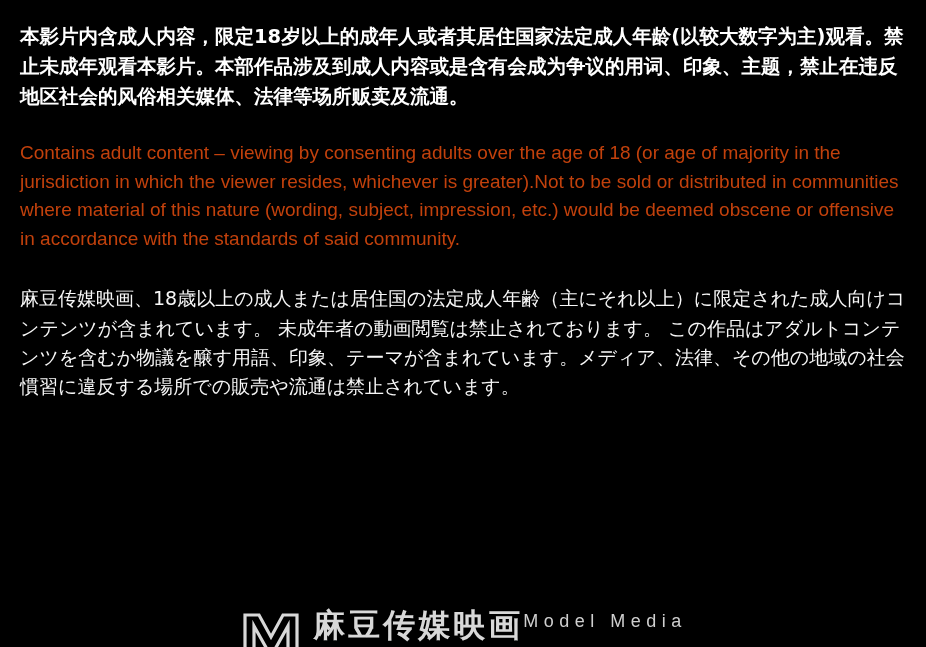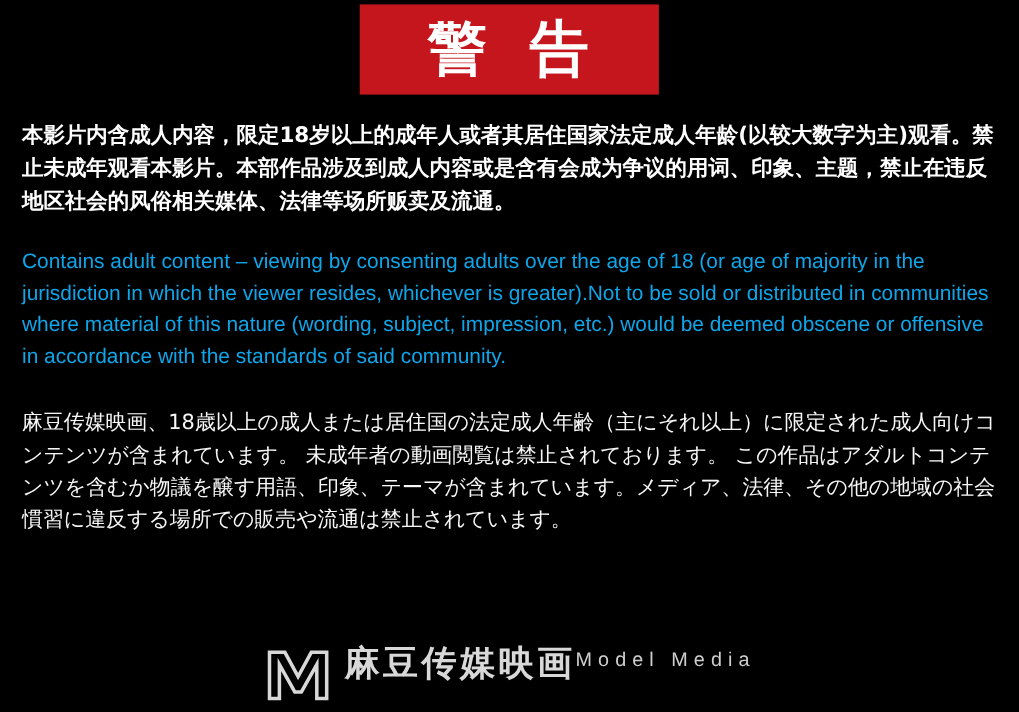--- a/index.html
+++ b/index.html
@@ -64,21 +64,21 @@
     line-height: 1.55;
     margin-top: 22px;
     letter-spacing: 0px;
   }
   .para-en {
     font-family: "Liberation Sans", sans-serif;
     font-size: 19px;
     font-weight: normal;
     line-height: 1.52;
     margin-top: 26px;
-    color: #0ea5e9;
+    color: #c2410c;
   }
   .para-jp {
     font-family: "DejaVu Sans", "Liberation Sans", sans-serif;
     font-size: 19px;
     font-weight: normal;
     line-height: 1.55;
     margin-top: 30px;
     color: #f7f7f7;
   }
 
@@ -122,25 +122,20 @@
     line-height: 1.2;
     margin-top: 2px;
     text-align: center;
   }
 </style>
 </head>
 <body>
 
 <div class="page">
 
-  <div class="banner-wrap">
-    <div class="banner">
-      <span class="banner-text">警 告</span>
-    </div>
-  </div>
 
   <div class="content">
     <p class="para para-cn">本影片内含成人内容，限定18岁以上的成年人或者其居住国家法定成人年龄(以较大数字为主)观看。禁止未成年观看本影片。本部作品涉及到成人内容或是含有会成为争议的用词、印象、主题，禁止在违反地区社会的风俗相关媒体、法律等场所贩卖及流通。</p>
     <p class="para para-en">Contains adult content – viewing by consenting adults over the age of 18 (or age of majority in the jurisdiction in which the viewer resides, whichever is greater).Not to be sold or distributed in communities where material of this nature (wording, subject, impression, etc.) would be deemed obscene or offensive in accordance with the standards of said community.</p>
     <p class="para para-jp">麻豆传媒映画、18歳以上の成人または居住国の法定成人年齢（主にそれ以上）に限定された成人向けコンテンツが含まれています。 未成年者の動画閲覧は禁止されております。 この作品はアダルトコンテンツを含むか物議を醸す用語、印象、テーマが含まれています。メディア、法律、その他の地域の社会慣習に違反する場所での販売や流通は禁止されています。</p>
   </div>
 
   <div class="logo-wrap">
     <div class="logo-mark">
       <svg viewBox="0 0 64 56" width="64" height="56" aria-hidden="true">

